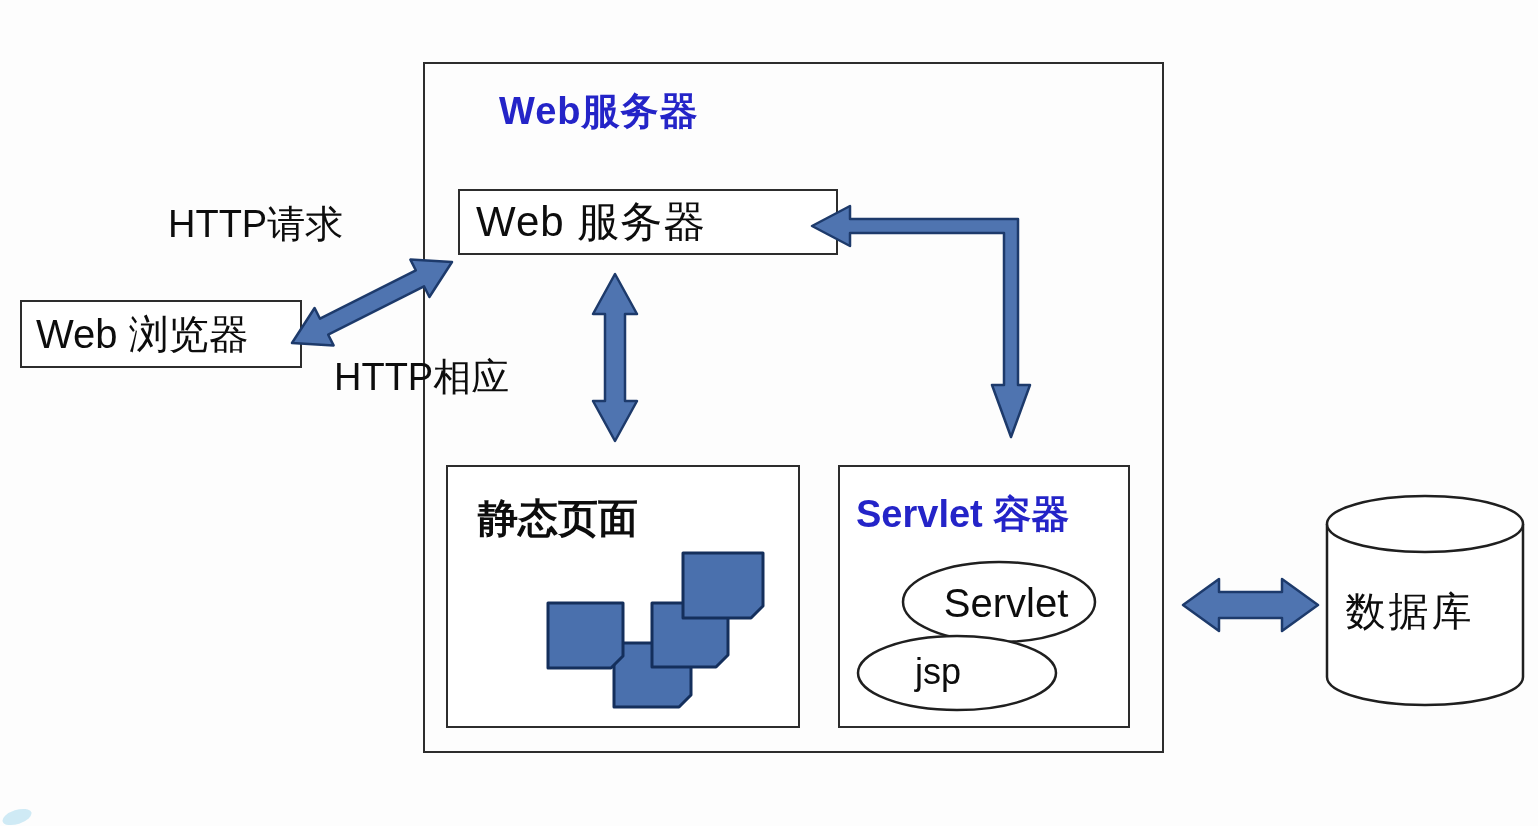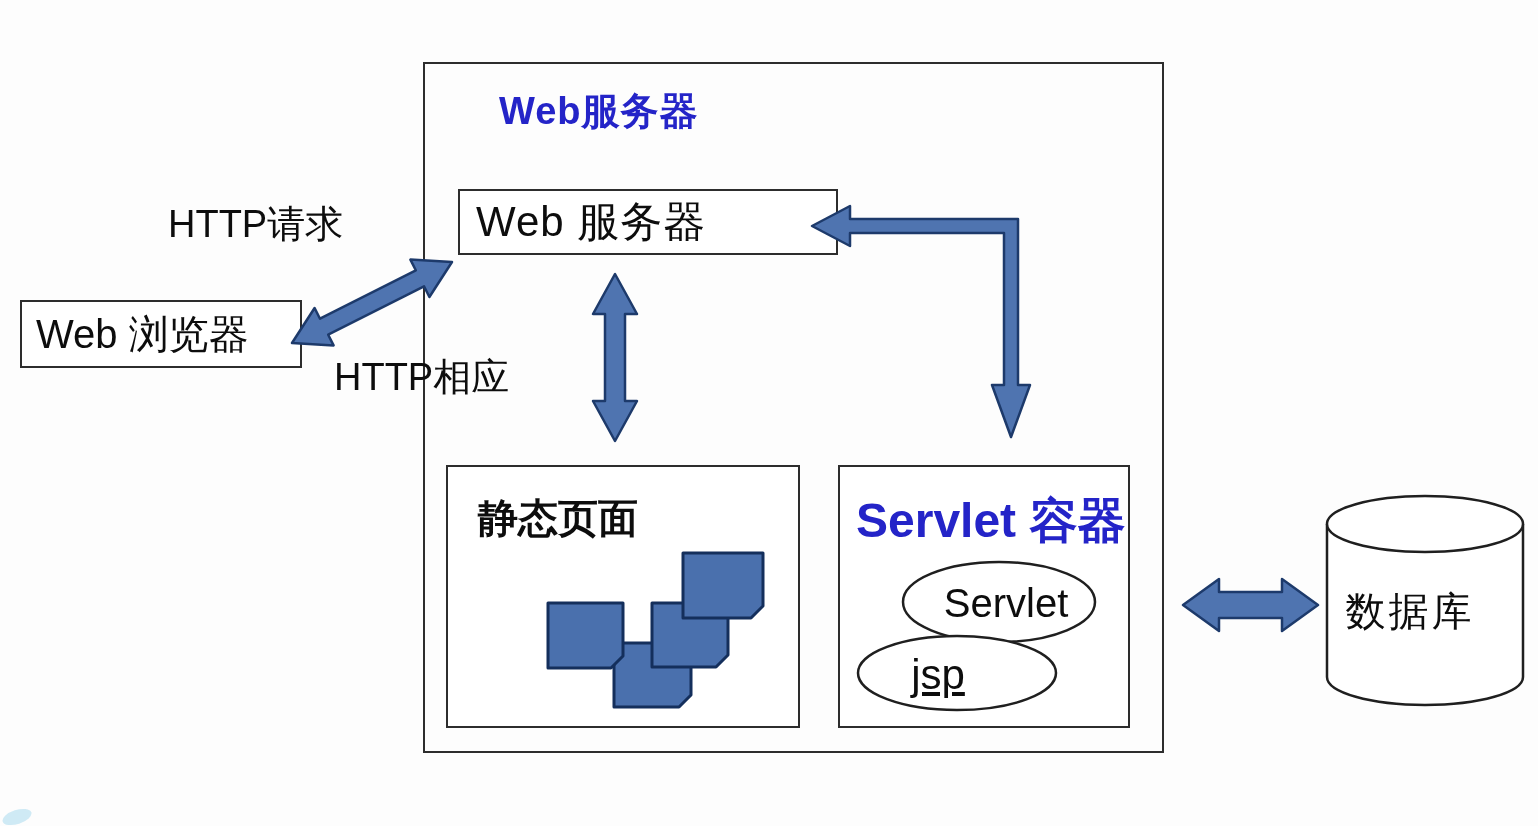--- a/index.html
+++ b/index.html
@@ -25,26 +25,26 @@
   .svg-layer{position:absolute;left:0;top:0;z-index:2;}
   .lbl{position:absolute;z-index:3;white-space:nowrap;line-height:1.15;}
   .blue-title{color:var(--title-blue);font-weight:bold;}
   .arrow{fill:var(--arrow-fill);stroke:var(--arrow-stroke);stroke-width:2.5;stroke-linejoin:round;}
   .cube{fill:var(--cube-fill);stroke:var(--cube-stroke);stroke-width:3;stroke-linejoin:round;}
   .shape{fill:#ffffff;stroke:var(--outline);stroke-width:2.5;}
   #main-box{left:423px;top:62px;width:741px;height:691px;background:transparent;}
   #web-server-box{left:458px;top:189px;width:380px;height:66px;display:flex;align-items:center;padding-left:16px;font-size:42px;letter-spacing:1px;}
   #browser-box{left:20px;top:300px;width:282px;height:68px;display:flex;align-items:center;padding-left:14px;font-size:40px;}
   #static-box{left:446px;top:465px;width:354px;height:263px;padding:24px 0 0 30px;font-size:40px;font-weight:bold;}
-  #servlet-box{left:838px;top:465px;width:292px;height:263px;padding:22px 0 5px 16px;font-size:48px;}
+  #servlet-box{left:838px;top:465px;width:292px;height:263px;padding:22px 0 5px 16px;font-size:38px;}
   #outer-title{left:462px;top:90px;font-size:38px;letter-spacing:1px;margin-left:37px;}
   #http-request{left:168px;top:203px;font-size:38px;}
   #http-response{left:310px;top:356px;font-size:38px;margin-left:24px;}
   #servlet-label{left:926px;top:580px;width:160px;text-align:center;font-size:40px;}
-  #jsp-label{left:858px;top:651px;width:160px;text-align:center;font-size:42px;text-decoration:underline;}
+  #jsp-label{left:858px;top:651px;width:160px;text-align:center;font-size:36px;}
   #db-label{left:1330px;top:588px;width:160px;text-align:center;font-size:40px;letter-spacing:3px;}
   #corner-artifact{position:absolute;left:2px;top:810px;width:30px;height:14px;background:rgba(150,210,235,.45);border-radius:50%;transform:rotate(-18deg);z-index:0;}
 </style>
 </head>
 <body>
 
 <div class="canvas">
 
   <div class="box transparent" id="main-box"></div>
 

